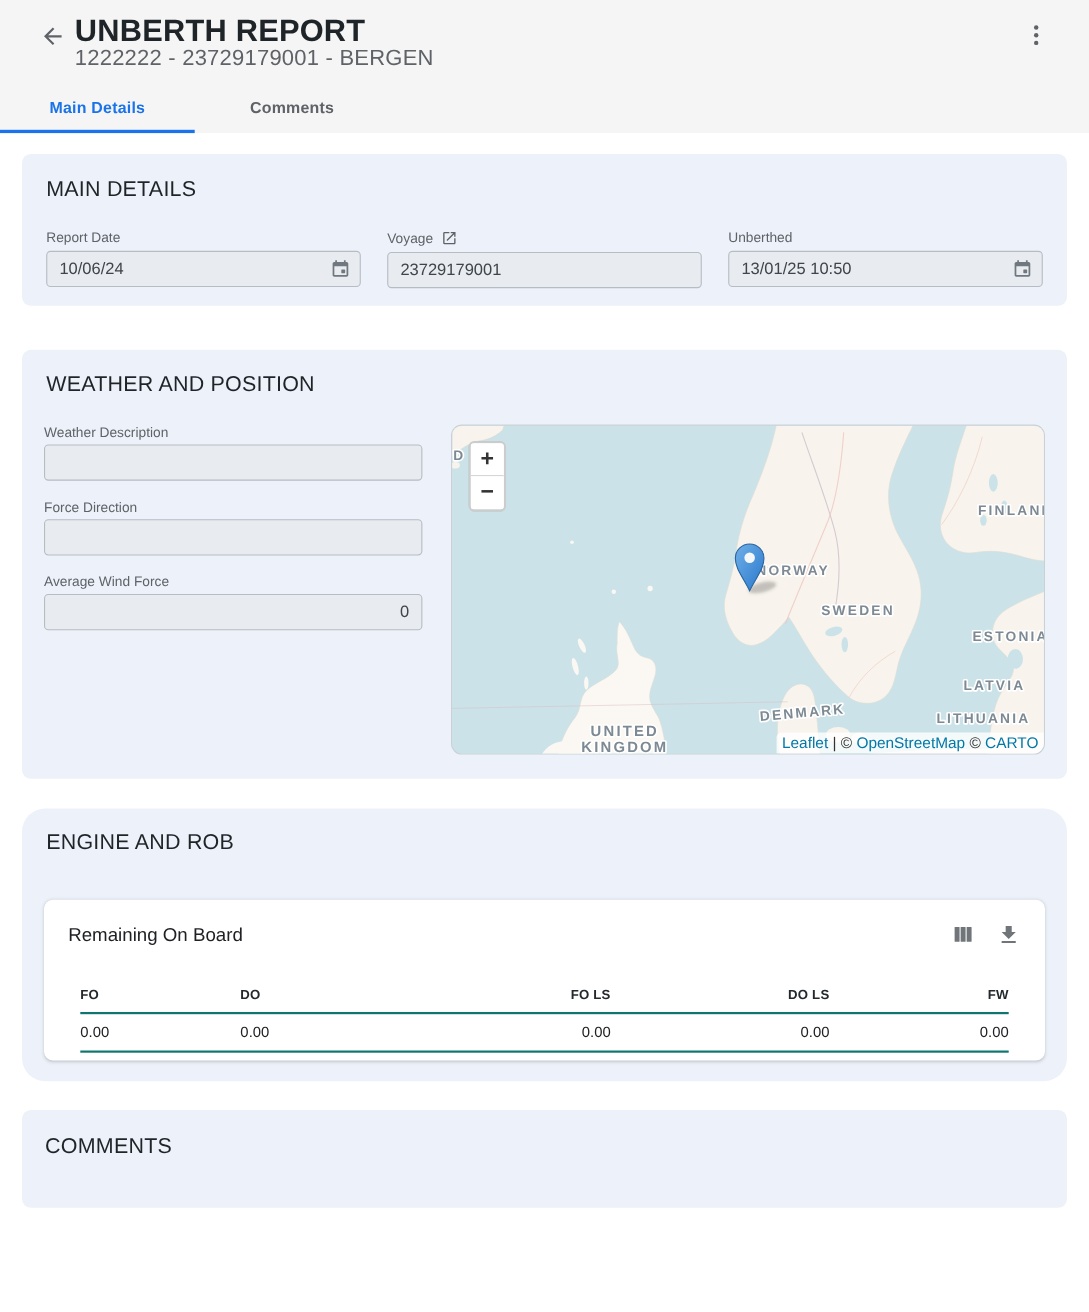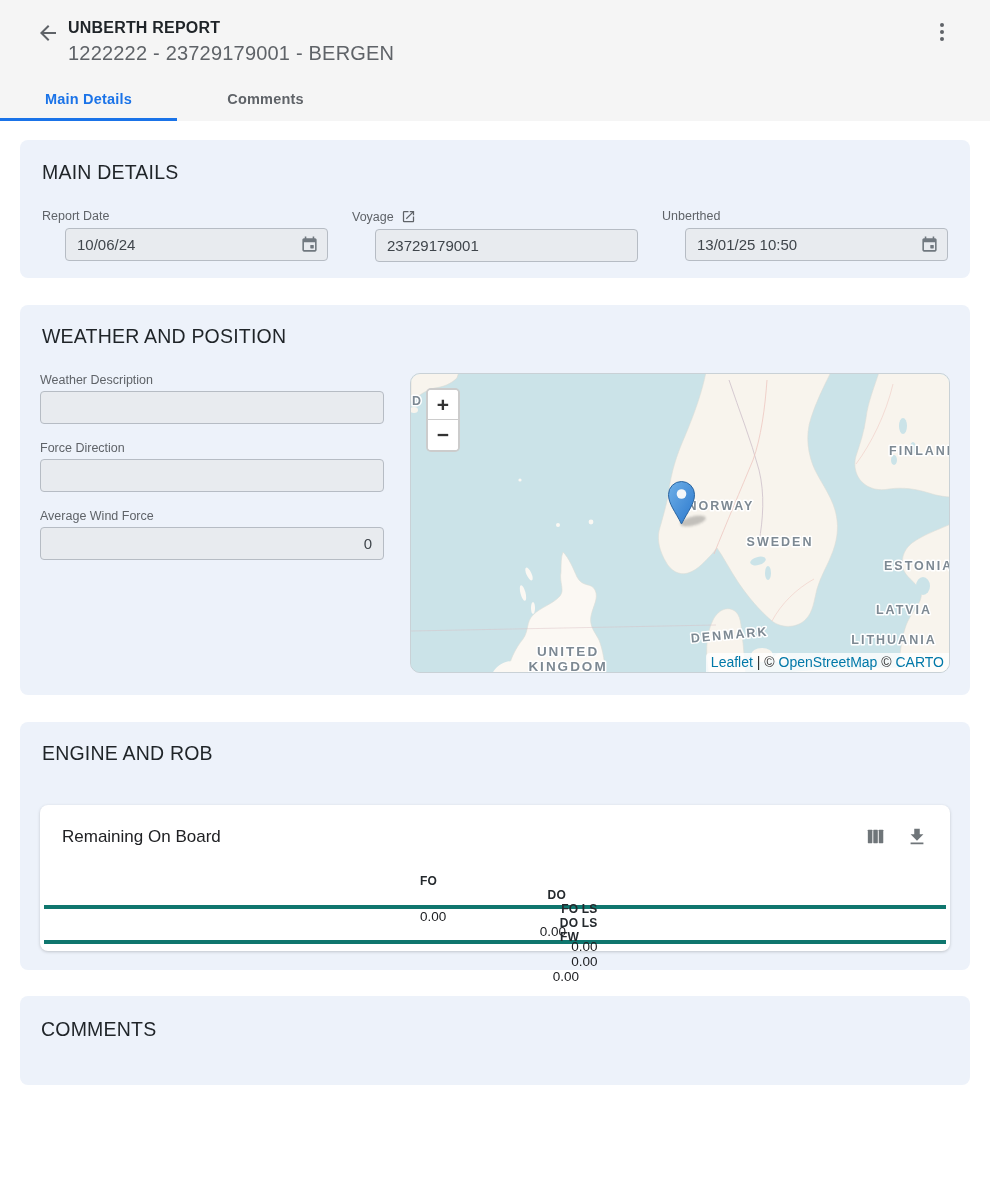--- a/index.html
+++ b/index.html
@@ -3,42 +3,42 @@
 <meta charset="utf-8">
 <style>
   * { margin:0; padding:0; box-sizing:border-box; }
   html,body { width:990px; height:1193px; background:#ffffff;
     font-family:"Liberation Sans", sans-serif; color:#202124; }
 
   
   .app-header { position:relative; height:121px; background:#f5f5f5; }
   .back-btn { position:absolute; left:36px; top:21px; width:24px; height:24px; cursor:pointer; }
   .title-block { position:absolute; left:68px; top:15px; }
-  .page-title { font-size:16px; line-height:25px; font-weight:700; letter-spacing:.2px; color:#1f2428; }
+  .page-title { font-size:28px; line-height:25px; font-weight:700; letter-spacing:.2px; color:#1f2428; }
   .page-subtitle { margin-top:3px; font-size:20px; line-height:20px; font-weight:500; letter-spacing:.2px; color:#5f6368; }
   .kebab-btn { position:absolute; left:930px; top:20px; width:24px; height:24px; cursor:pointer; }
   .tabs { position:absolute; left:0; bottom:0; height:45px; display:flex; }
   .tab { width:177px; display:flex; align-items:center; justify-content:center;
          font-size:14.5px; font-weight:700; letter-spacing:.2px; color:#5f6368; cursor:pointer; }
   .tab.active { color:#1a73e8; }
   .tab-indicator { position:absolute; left:0; bottom:0; width:177px; height:3px; background:#1a73e8; }
 
   
   .card { margin:0 20px; background:#edf2fa; border-radius:8px; }
   .card-h { font-size:19.5px; font-weight:500; letter-spacing:.2px; color:#1f2428; }
   #card-main    { margin-top:19px; height:138px; padding:21px 22px; }
-  #card-weather { margin-top:27px; height:390px; padding:20px 20px; }
-  #card-engine  { margin-top:27px; height:248px; padding:20px 20px; }
+  #card-weather { margin-top:40px; height:390px; padding:20px 20px; }
+  #card-engine  { margin-top:27px; height:248px; padding:20px 20px;border-radius:21px; }
   #card-comments{ margin-top:26px; height:89px;  padding:22px 21px; }
 
   
   .fields-row { display:flex; gap:24px; margin-top:25px; }
   .field { flex:1; }
   .f-label { display:flex; align-items:center; gap:7px; font-size:12.5px; color:#5f6368; margin-bottom:5px; }
-  .inp-wrap { position:relative;margin-left:23px; }
+  .inp-wrap { position:relative; }
   .inp { width:100%; height:33px; background:#e8ebef; border:1px solid #b6bcc4; border-radius:4px;
          padding:0 11px; font-size:15px; color:#3f454b; font-family:"Liberation Sans",sans-serif; outline:none; }
   .inp.with-icon { padding-right:36px; }
   .inp.num { text-align:right; }
   .cal-ico { position:absolute; right:9px; top:7px; pointer-events:auto; cursor:pointer; }
 
   
   .weather-row { display:flex; justify-content:space-between; margin-top:25px;gap:24px; }
   .weather-col { width:344px; }
   .weather-col .f-label { margin-bottom:4px; }
@@ -58,25 +58,25 @@
         stroke:#ffffff; stroke-width:3px; paint-order:stroke; stroke-linejoin:round; }
   .cl.big { font-size:13.5px; }
 
   
   .rob-card { margin-top:40px; background:#ffffff; border-radius:8px;
               box-shadow:0 1px 3px rgba(60,64,67,.25); height:146px; }
   .rob-head { display:flex; align-items:center; justify-content:space-between; padding:20px 22px 0; }
   .rob-title { font-size:17px; color:#202124; }
   .rob-icons { display:flex; align-items:center; gap:19px; }
   .rob-icons span { cursor:pointer; display:inline-flex; }
-  .rob-row { display:flex; align-items:center; height:35px; margin:0 4px; border-bottom:4px solid #0f766e;flex-direction:column; }
+  .rob-row { display:flex; align-items:center; height:35px; margin:0 33px; border-bottom:2px solid #0f766e; }
   .rob-row.head { margin-top:26px; }
   .rc { font-size:13.5px; color:#202124; }
   .rob-row.head .rc { font-size:12px; font-weight:700; letter-spacing:.2px; color:#24292d; }
-  .c1 { width:150px; text-align:left; } .c2 { width:142px; text-align:right; }
+  .c1 { width:150px; text-align:left; } .c2 { width:142px; }
   .c3 { width:205px; text-align:right; } .c4 { width:205px; text-align:right; }
   .c5 { width:168px; text-align:right; }
 </style>
 </head>
 <body>
 
 <div class="app-header">
   <span class="back-btn">
     <svg viewBox="0 0 24 24" width="24" height="24" fill="#5f6368">
         <path d="M20 11H7.83l5.59-5.59L12 4l-8 8 8 8 1.41-1.41L7.83 13H20v-2z"></path>

